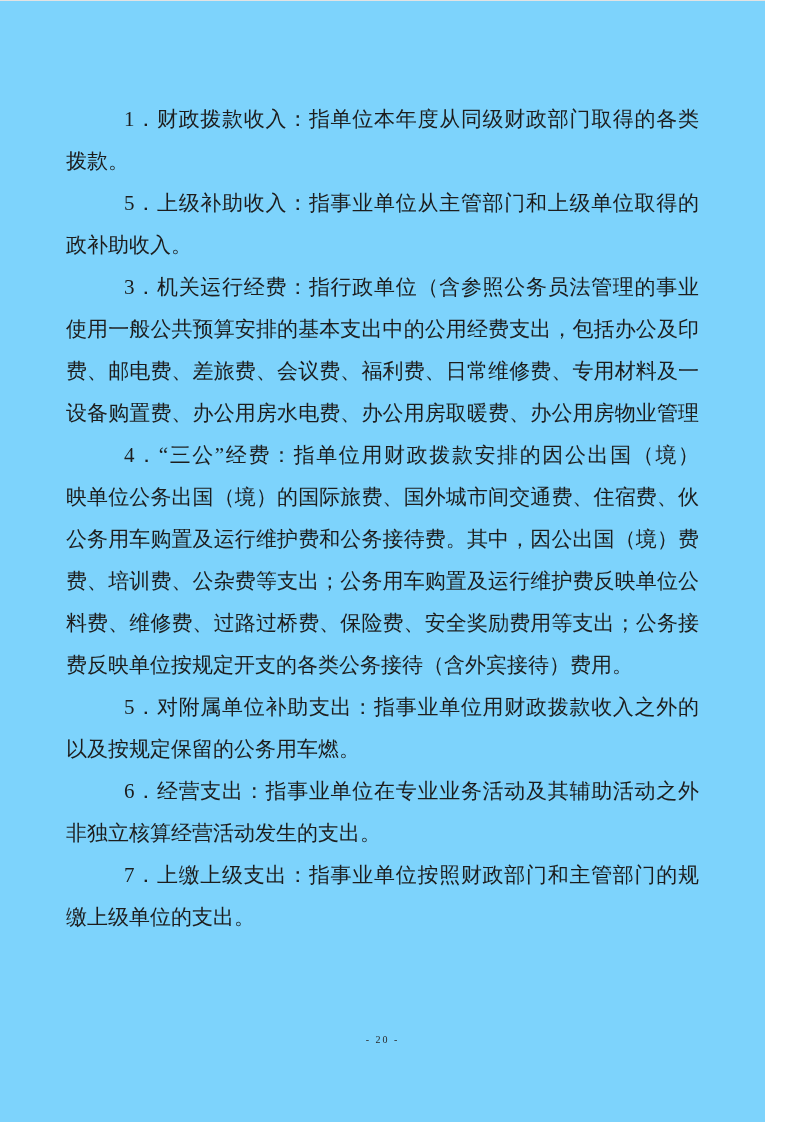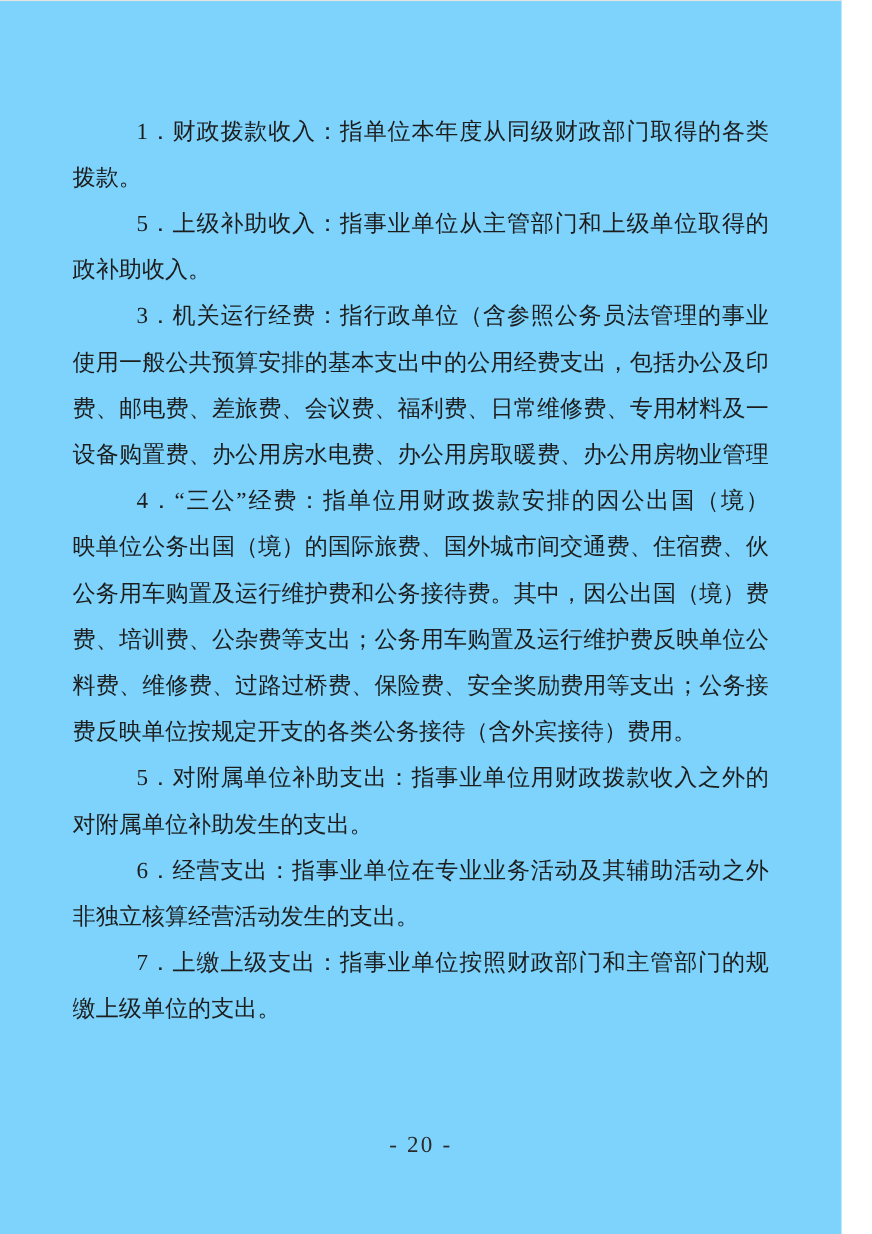--- a/index.html
+++ b/index.html
@@ -42,21 +42,21 @@
   .line.last {
     text-align: center;
     text-align-last: left;
   }
   .page-footer {
     position: absolute;
     left: 0;
     right: 0;
     top: 1029px;
     text-align: center;
-    font-size: 21px;
+    font-size: 10px;
     line-height: 20px;
     color: #2a2a2a;
     letter-spacing: 2px;
   }
 </style>
 </head>
 <body>
 
 <div class="page">
   <main class="doc-body">
@@ -77,21 +77,21 @@
       <div class="paragraph">
         <div class="line first">4．“三公”经费：指单位用财政拨款安排的因公出国（境）费、</div>
         <div class="line">映单位公务出国（境）的国际旅费、国外城市间交通费、住宿费、伙食</div>
         <div class="line">公务用车购置及运行维护费和公务接待费。其中，因公出国（境）费反</div>
         <div class="line">费、培训费、公杂费等支出；公务用车购置及运行维护费反映单位公务</div>
         <div class="line">料费、维修费、过路过桥费、保险费、安全奖励费用等支出；公务接待</div>
         <div class="line last">费反映单位按规定开支的各类公务接待（含外宾接待）费用。</div>
       </div>
       <div class="paragraph">
         <div class="line first">5．对附属单位补助支出：指事业单位用财政拨款收入之外的收入</div>
-        <div class="line last">对附属单位补助发生的支出。</div>
+        <div class="line last">以及按规定保留的公务用车燃。</div>
       </div>
       <div class="paragraph">
         <div class="line first">6．经营支出：指事业单位在专业业务活动及其辅助活动之外开展</div>
         <div class="line last">非独立核算经营活动发生的支出。</div>
       </div>
       <div class="paragraph">
         <div class="line first">7．上缴上级支出：指事业单位按照财政部门和主管部门的规定上</div>
         <div class="line last">缴上级单位的支出。</div>
       </div>
     </main>

